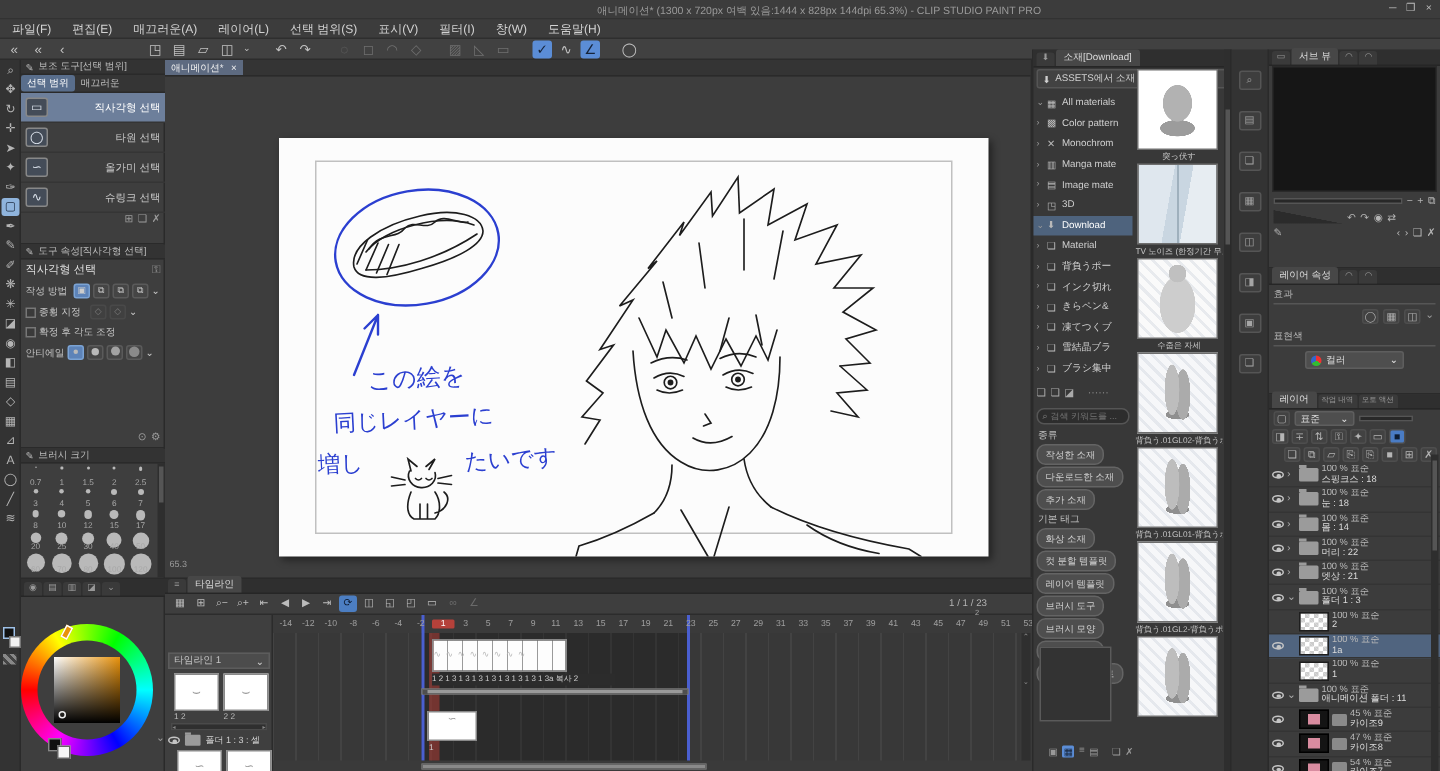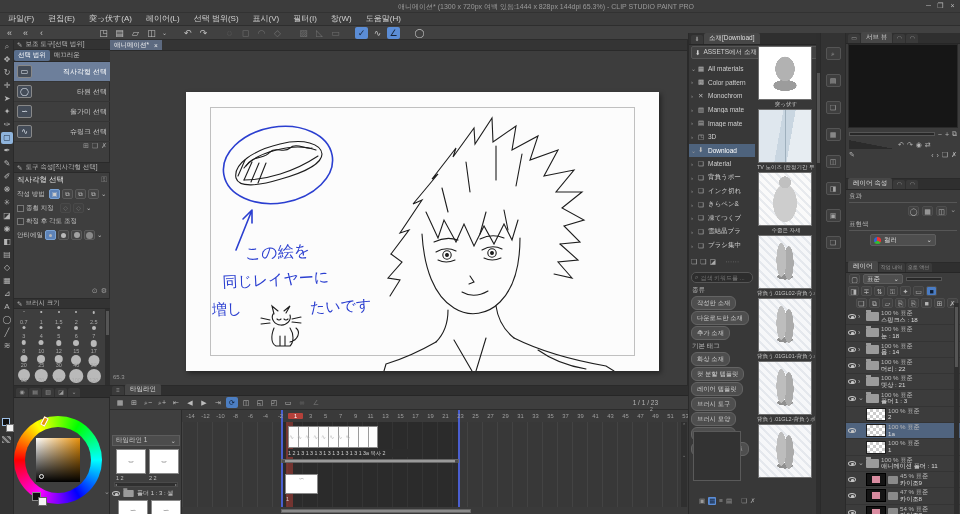--- a/index.html
+++ b/index.html
@@ -4,21 +4,21 @@
 <style>
 *{margin:0;padding:0;box-sizing:border-box}
 html,body{background:#222}
 #root{position:relative;width:960px;height:514px;background:#3a3a3a;font-family:"Liberation Sans","DejaVu Sans",sans-serif;color:#c8c8c8;overflow:hidden;font-size:8px}
 .a{position:absolute}
 .tx{white-space:nowrap;overflow:hidden}
 
 .titlebar{left:0;top:0;width:960px;height:13px;background:#3c3c3c;border-bottom:1px solid #323232}
 .title{left:398px;top:2px;font-size:7px;color:#9a9a9a}
 .wbtn{top:1px;width:11px;height:10px;text-align:center;font-size:7px;color:#bbb;line-height:10px}
-.menubar{left:0;top:13px;width:960px;height:13px;background:#3c3c3c;border-bottom:1px solid #2e2e2e;display:flex;align-items:flex-start;padding-left:8px;gap:14px}
+.menubar{left:0;top:13px;width:960px;height:13px;background:#3c3c3c;border-bottom:1px solid #2e2e2e;display:flex;align-items:center;padding-left:8px;gap:14px}
 .menuitem{font-size:8px;color:#d2d2d2}
 .toolbar{left:0;top:26px;width:960px;height:14px;background:#414141;border-bottom:1px solid #2c2c2c;display:flex;align-items:center;padding-left:3px;gap:3px}
 .tbi{width:13px;height:12px;line-height:12px;text-align:center;font-size:9px;color:#c2c2c2;border-radius:2px;flex:none}
 .tbi.dim{opacity:.35}
 .tbi.on{background:#5b8dd6;color:#16243a}
 .tbi.tiny{width:7px;font-size:6px}
 .tbi.sp{margin-left:10px}
 .tbi.mgl{margin-left:46px}
 
 .toolstrip{left:0;top:40px;width:14px;height:474px;background:#333;border-right:1px solid #2a2a2a}
@@ -165,21 +165,21 @@
     <div class="a title tx">애니메이션* (1300 x 720px 여백 있음:1444 x 828px 144dpi 65.3%)  - CLIP STUDIO PAINT PRO</div>
     <div class="a wbtn" style="right:26px">─</div>
     <div class="a wbtn" style="right:14px">❐</div>
     <div class="a wbtn" style="right:2px">×</div>
   </div>
 
   <div class="a menubar">
 
   <span class="menuitem">파일(F)</span>
       <span class="menuitem">편집(E)</span>
-      <span class="menuitem">突っ伏す(A)</span>
+      <span class="menuitem">매끄러운(A)</span>
       <span class="menuitem">레이어(L)</span>
       <span class="menuitem">선택 범위(S)</span>
       <span class="menuitem">표시(V)</span>
       <span class="menuitem">필터(I)</span>
       <span class="menuitem">창(W)</span>
       <span class="menuitem">도움말(H)</span>
     </div>
 
   <div class="a toolbar">
 

